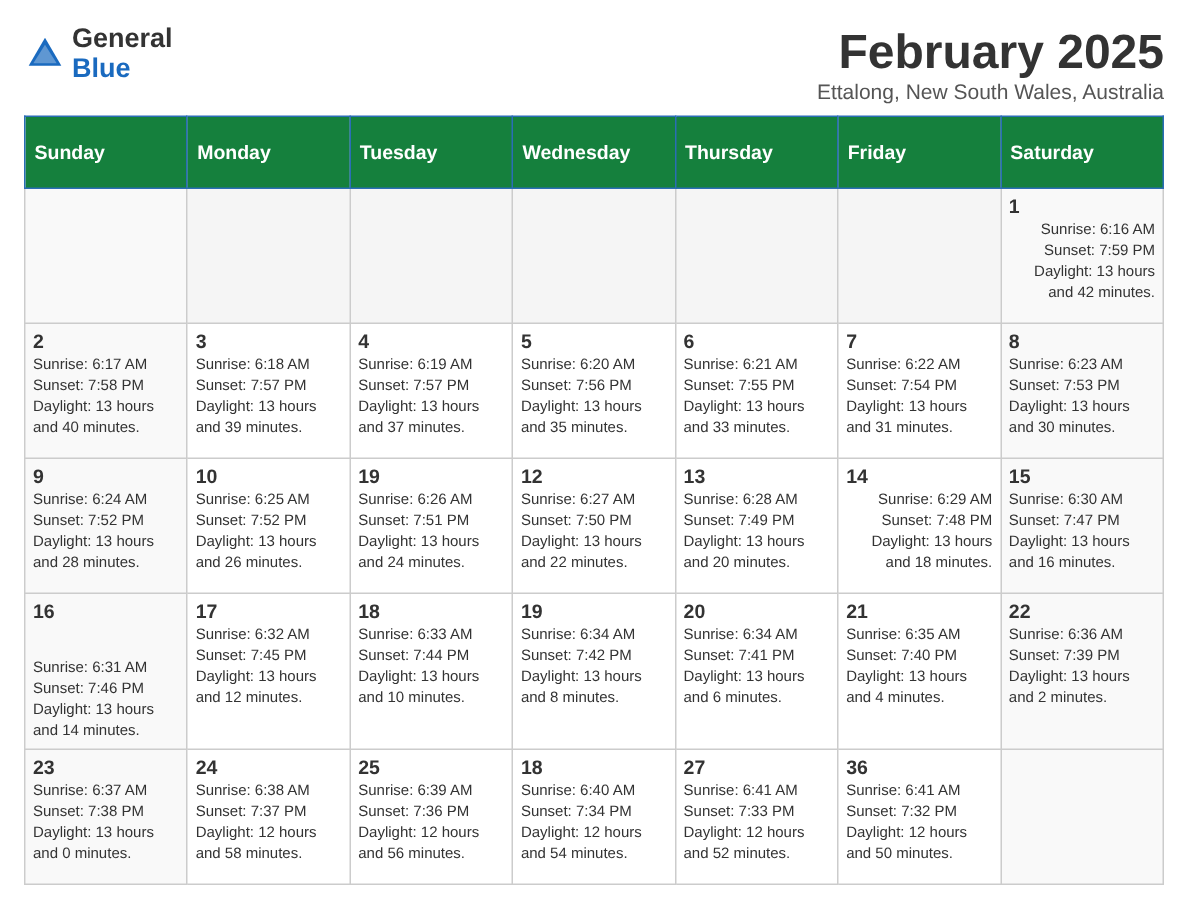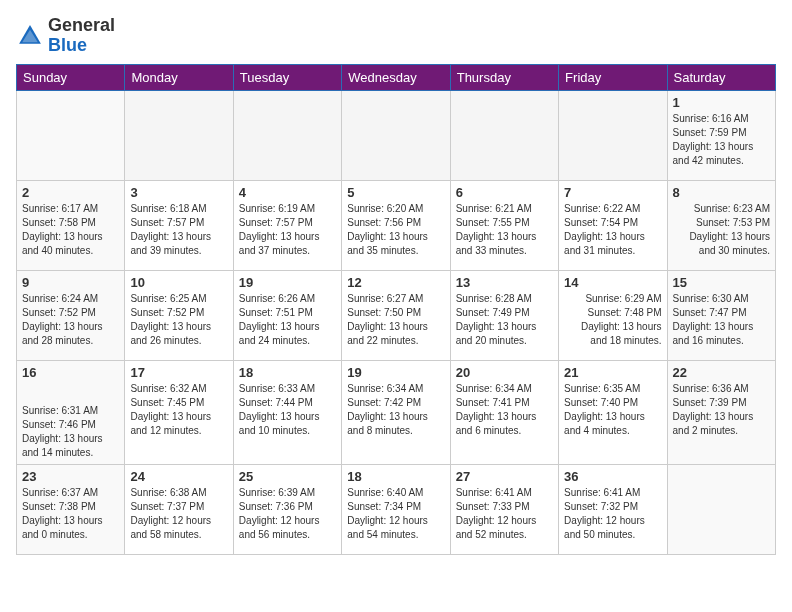--- a/index.html
+++ b/index.html
@@ -51,26 +51,26 @@
     .cal-subtitle {
       font-size: 14px;
       color: #555;
     }
     .calendar {
       width: 100%;
       border-collapse: collapse;
       table-layout: fixed;
     }
     .calendar th {
-      background: #701a75;
+      background: #15803d;
       color: #fff;
       text-align: left;
-      padding: 5px 6px;
+      padding: 16px 6px;
       font-size: 13px;
-      font-weight: normal;
+      font-weight: bold;
       border: 1px solid #2a6db5;
     }
     .calendar td {
       border: 1px solid #ccc;
       vertical-align: top;
       padding: 4px 5px;
       font-size: 10.5px;
       color: #333;
       height: 90px;
       background: #fff;
@@ -100,20 +100,24 @@
   <div class="logo">
     <svg class="logo-icon" viewBox="0 0 36 36">
       <polygon points="18,4 32,28 4,28" fill="#1a6abf"></polygon>
       <polygon points="18,10 28,26 8,26" fill="#fff" opacity="0.3"></polygon>
     </svg>
     <div class="logo-text">
       <span class="logo-general">General</span>
       <span class="logo-blue">Blue</span>
     </div>
   </div>
+  <div class="title-area">
+    <div class="cal-title">February 2025</div>
+    <div class="cal-subtitle">Ettalong, New South Wales, Australia</div>
+  </div>
 </div>
 
 <table class="calendar">
   <thead>
     <tr>
 
     <th>Sunday</th>
         <th>Monday</th>
         <th>Tuesday</th>
         <th>Wednesday</th>
@@ -125,21 +129,21 @@
   <tbody id="cal-body">
   <tr class="week-row">
         <td class="empty"></td>
         <td class="empty"></td>
         <td class="empty"></td>
         <td class="empty"></td>
         <td class="empty"></td>
         <td class="empty"></td>
         <td>
           <span class="day-num">1</span>
-          <div class="day-info" style="white-space: pre-line;">Sunrise: 6:16 AM
+          <div class="day-info" style="white-space: pre-line; text-align: right;">Sunrise: 6:16 AM
 Sunset: 7:59 PM
 Daylight: 13 hours
 and 42 minutes.</div>
         </td>
       </tr>
       <tr class="week-row">
         <td>
           <span class="day-num">2</span>
           <div class="day-info" style="white-space: pre-line;">Sunrise: 6:17 AM
 Sunset: 7:58 PM
@@ -176,21 +180,21 @@
         </td>
         <td>
           <span class="day-num">7</span>
           <div class="day-info" style="white-space: pre-line;">Sunrise: 6:22 AM
 Sunset: 7:54 PM
 Daylight: 13 hours
 and 31 minutes.</div>
         </td>
         <td>
           <span class="day-num">8</span>
-          <div class="day-info" style="white-space: pre-line; text-align: right;">Sunrise: 6:23 AM
+          <div class="day-info" style="white-space: pre-line;">Sunrise: 6:23 AM
 Sunset: 7:53 PM
 Daylight: 13 hours
 and 30 minutes.</div>
         </td>
       </tr>
       <tr class="week-row">
         <td>
           <span class="day-num">9</span>
           <div class="day-info" style="white-space: pre-line;">Sunrise: 6:24 AM
 Sunset: 7:52 PM

